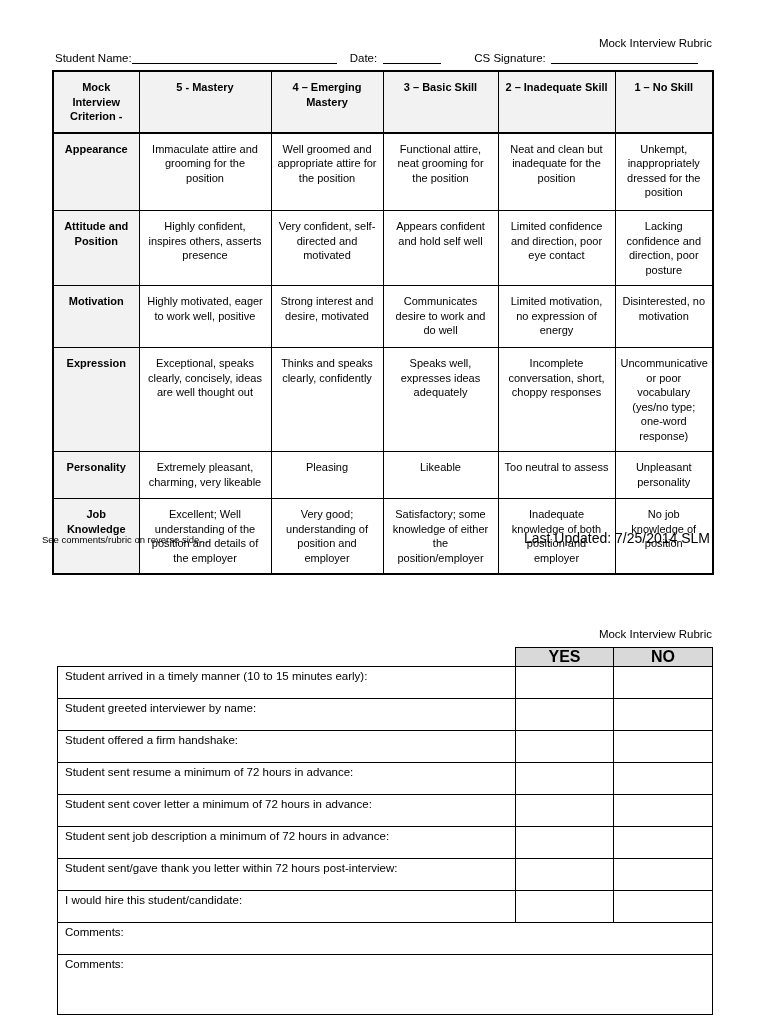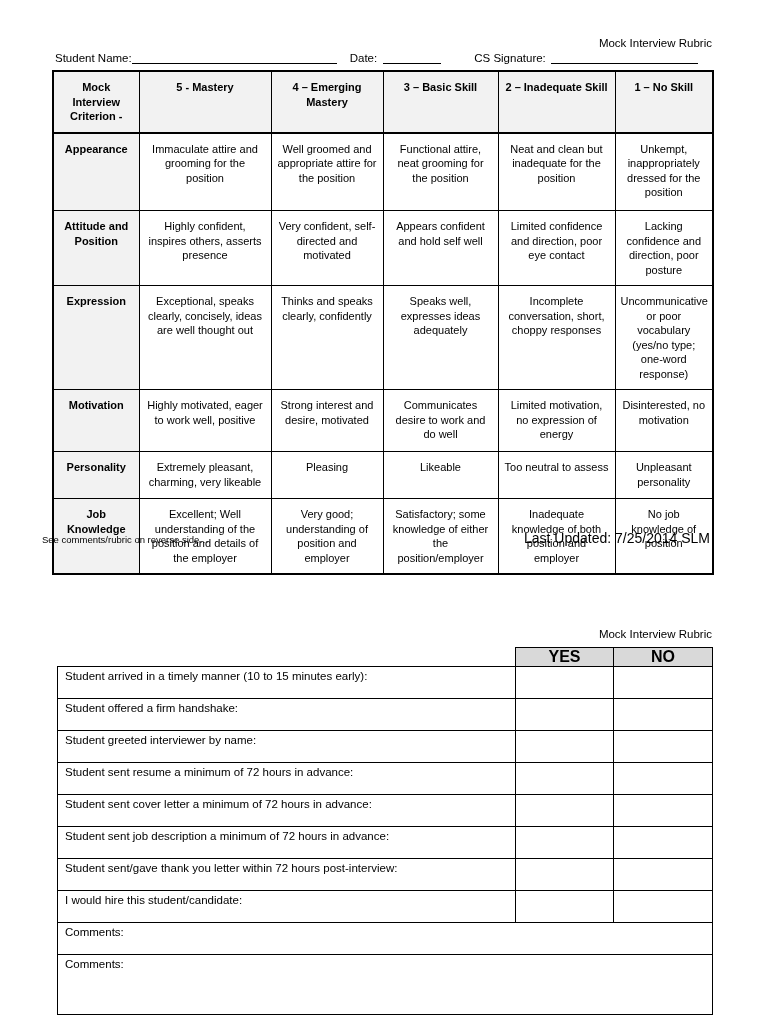--- a/index.html
+++ b/index.html
@@ -108,35 +108,35 @@
       <td>Unkempt, inappropriately dressed for the position</td>
     </tr>
     <tr style="height:62px">
       <th class="crit">Attitude and Position</th>
       <td>Highly confident, inspires others, asserts presence</td>
       <td>Very confident, self-directed and motivated</td>
       <td>Appears confident and hold self well</td>
       <td>Limited confidence and direction, poor eye contact</td>
       <td>Lacking confidence and direction, poor posture</td>
     </tr>
+    <tr style="height:62px">
+      <th class="crit">Motivation</th>
+      <td>Highly motivated, eager to work well, positive</td>
+      <td>Strong interest and desire, motivated</td>
+      <td>Communicates desire to work and do well</td>
+      <td>Limited motivation, no expression of energy</td>
+      <td>Disinterested, no motivation</td>
+    </tr>
     <tr style="height:77px">
       <th class="crit">Expression</th>
       <td>Exceptional, speaks clearly, concisely, ideas are well thought out</td>
       <td>Thinks and speaks clearly, confidently</td>
       <td>Speaks well, expresses ideas adequately</td>
       <td>Incomplete conversation, short, choppy responses</td>
       <td>Uncommunicative or poor vocabulary (yes/no type; one-word response)</td>
-    </tr>
-    <tr style="height:62px">
-      <th class="crit">Motivation</th>
-      <td>Highly motivated, eager to work well, positive</td>
-      <td>Strong interest and desire, motivated</td>
-      <td>Communicates desire to work and do well</td>
-      <td>Limited motivation, no expression of energy</td>
-      <td>Disinterested, no motivation</td>
     </tr>
     <tr style="height:47px">
       <th class="crit">Personality</th>
       <td>Extremely pleasant, charming, very likeable</td>
       <td>Pleasing</td>
       <td>Likeable</td>
       <td>Too neutral to assess</td>
       <td>Unpleasant personality</td>
     </tr>
     <tr style="height:72px">
@@ -168,26 +168,26 @@
       <td class="spacer"></td>
       <td class="ynh">YES</td>
       <td class="ynh">NO</td>
     </tr>
     <tr style="height:32px">
       <td>Student arrived in a timely manner (10 to 15 minutes early):</td>
       <td></td>
       <td></td>
     </tr>
     <tr style="height:32px">
+      <td>Student greeted interviewer by name:</td>
+      <td></td>
+      <td></td>
+    </tr>
+    <tr style="height:32px">
       <td>Student offered a firm handshake:</td>
-      <td></td>
-      <td></td>
-    </tr>
-    <tr style="height:32px">
-      <td>Student greeted interviewer by name:</td>
       <td></td>
       <td></td>
     </tr>
     <tr style="height:32px">
       <td>Student sent resume a minimum of 72 hours in advance:</td>
       <td></td>
       <td></td>
     </tr>
     <tr style="height:32px">
       <td>Student sent cover letter a minimum of 72 hours in advance:</td>

